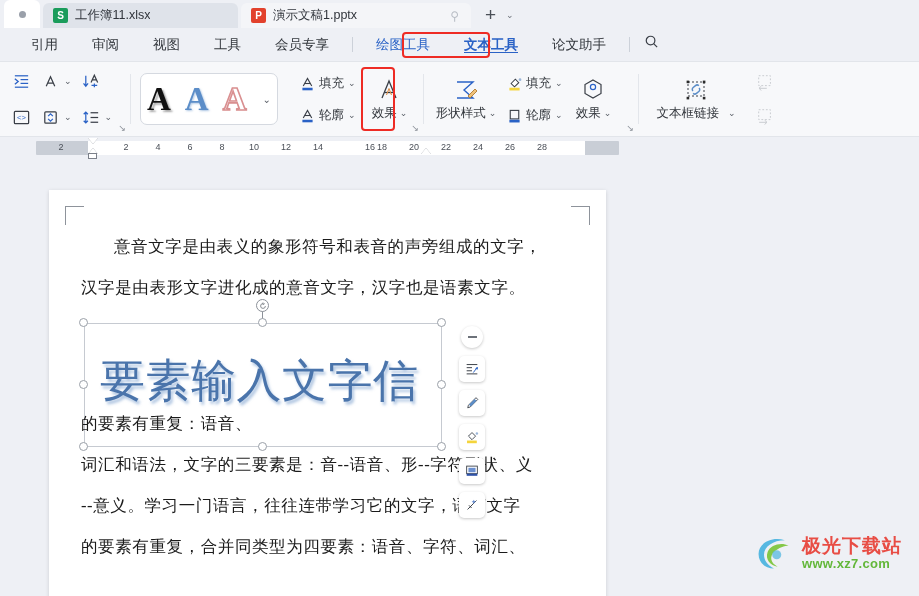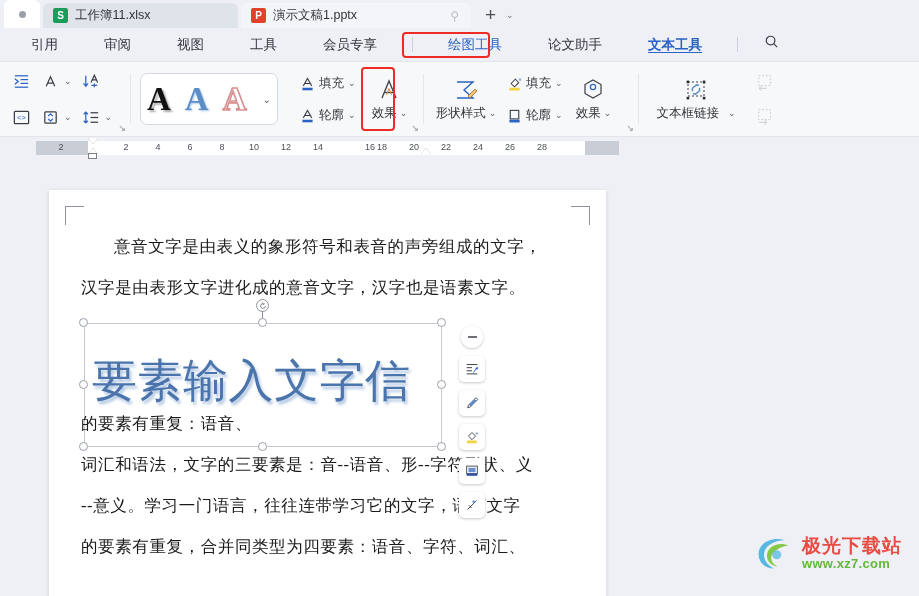--- a/index.html
+++ b/index.html
@@ -23,21 +23,21 @@
     color:#fff;font-size:10px;font-weight:bold;flex:0 0 auto;}
   .tab-ico.xls{background:#1a9c5b;}
   .tab-ico.ppt{background:#e2412c;}
   .tab-label{font-size:12.5px;color:#30343b;white-space:nowrap;overflow:hidden;}
   .pin-ico{margin-left:auto;color:#b9bec6;font-size:12px;}
   .tab-tools{display:flex;align-items:center;gap:10px;padding:0 10px 4px 14px;}
   .plus-btn{font-size:19px;color:#4a4f57;line-height:1;font-weight:300;}
   .caret-sm{font-size:9px;color:#6c7179;}
 
   
-  .menubar{height:33px;background:#eef0f5;display:flex;align-items:center;padding-left:14px;gap:12px;
+  .menubar{height:33px;background:#eef0f5;display:flex;align-items:center;padding-left:14px;gap:0;
     border-bottom:1px solid #e2e5ea;position:relative;}
   .menu-item{font-size:13.5px;color:#33373d;padding:0 17px;line-height:33px;cursor:default;white-space:nowrap;}
   .menu-item.ctx{color:#2a62c6;}
   .menu-sep{width:1px;height:15px;background:#ccd1d9;margin:0 6px;}
   .menu-active{position:relative;color:#2a62c6;font-weight:bold;text-decoration:underline;
     text-underline-offset:3px;}
   .menu-active-box{position:absolute;border:2px solid #ee2b24;border-radius:4px;box-sizing:border-box;}
 
   
   .ribbon{height:74px;background:#f7f8fa;display:flex;align-items:center;position:relative;
@@ -84,21 +84,21 @@
   .corner.tl{left:16px;top:16px;border-left:1px solid #8e939b;border-top:1px solid #8e939b;}
   .corner.tr{right:16px;top:16px;border-right:1px solid #8e939b;border-top:1px solid #8e939b;}
   .ptext{position:absolute;left:32px;width:500px;
     font-family:"Liberation Serif","DejaVu Serif",serif;font-size:16.5px;color:#1b1b1b;
     line-height:41px;letter-spacing:.6px;text-align:justify;}
   .indentfirst{text-indent:2em;}
 
   
   .wordart{position:absolute;left:35px;top:133px;width:358px;height:124px;}
   .wa-border{position:absolute;inset:0;border:1px solid #c6cad1;}
-  .wa-text{position:absolute;left:8px;top:28px;width:352px;
+  .wa-text{position:absolute;left:16px;top:28px;width:352px;
     font-family:Liberation Serif, serif;font-size:45px;color:#4a74ab;
     letter-spacing:.5px;white-space:nowrap;
     text-shadow:2px 3px 3px rgba(110,150,200,.55);}
   .handle{position:absolute;width:9px;height:9px;border:1px solid #9aa0a8;border-radius:50%;
     background:#fff;box-sizing:border-box;}
   .rot-stem{position:absolute;width:1px;height:14px;background:#8c9199;}
   .rot-handle{position:absolute;width:13px;height:13px;border:1px solid #8c9199;border-radius:50%;
     background:#fff;box-sizing:border-box;display:flex;align-items:center;justify-content:center;}
 
   
@@ -145,22 +145,22 @@
   </div>
 
   <div class="menubar">
     <span class="menu-item">引用</span>
     <span class="menu-item">审阅</span>
     <span class="menu-item">视图</span>
     <span class="menu-item">工具</span>
     <span class="menu-item">会员专享</span>
     <span class="menu-sep"></span>
     <span class="menu-item ctx">绘图工具</span>
+    <span class="menu-item ctx menu-active">文本工具</span>
     <span class="menu-item">论文助手</span>
-    <span class="menu-item ctx menu-active">文本工具</span>
     <span class="menu-sep"></span>
     <span class="menu-item" style="padding:0 8px;">
       <svg width="15" height="15" viewBox="0 0 16 16" fill="none" stroke="#3a3f47" stroke-width="1.3">
         <circle cx="7" cy="7" r="4.6"></circle>
           <line x1="10.3" y1="10.3" x2="14" y2="14"></line>
       </svg>
     </span>
 
     <div class="menu-active-box" style="left:402px;top:4px;width:88px;height:26px;"></div>
   </div>

